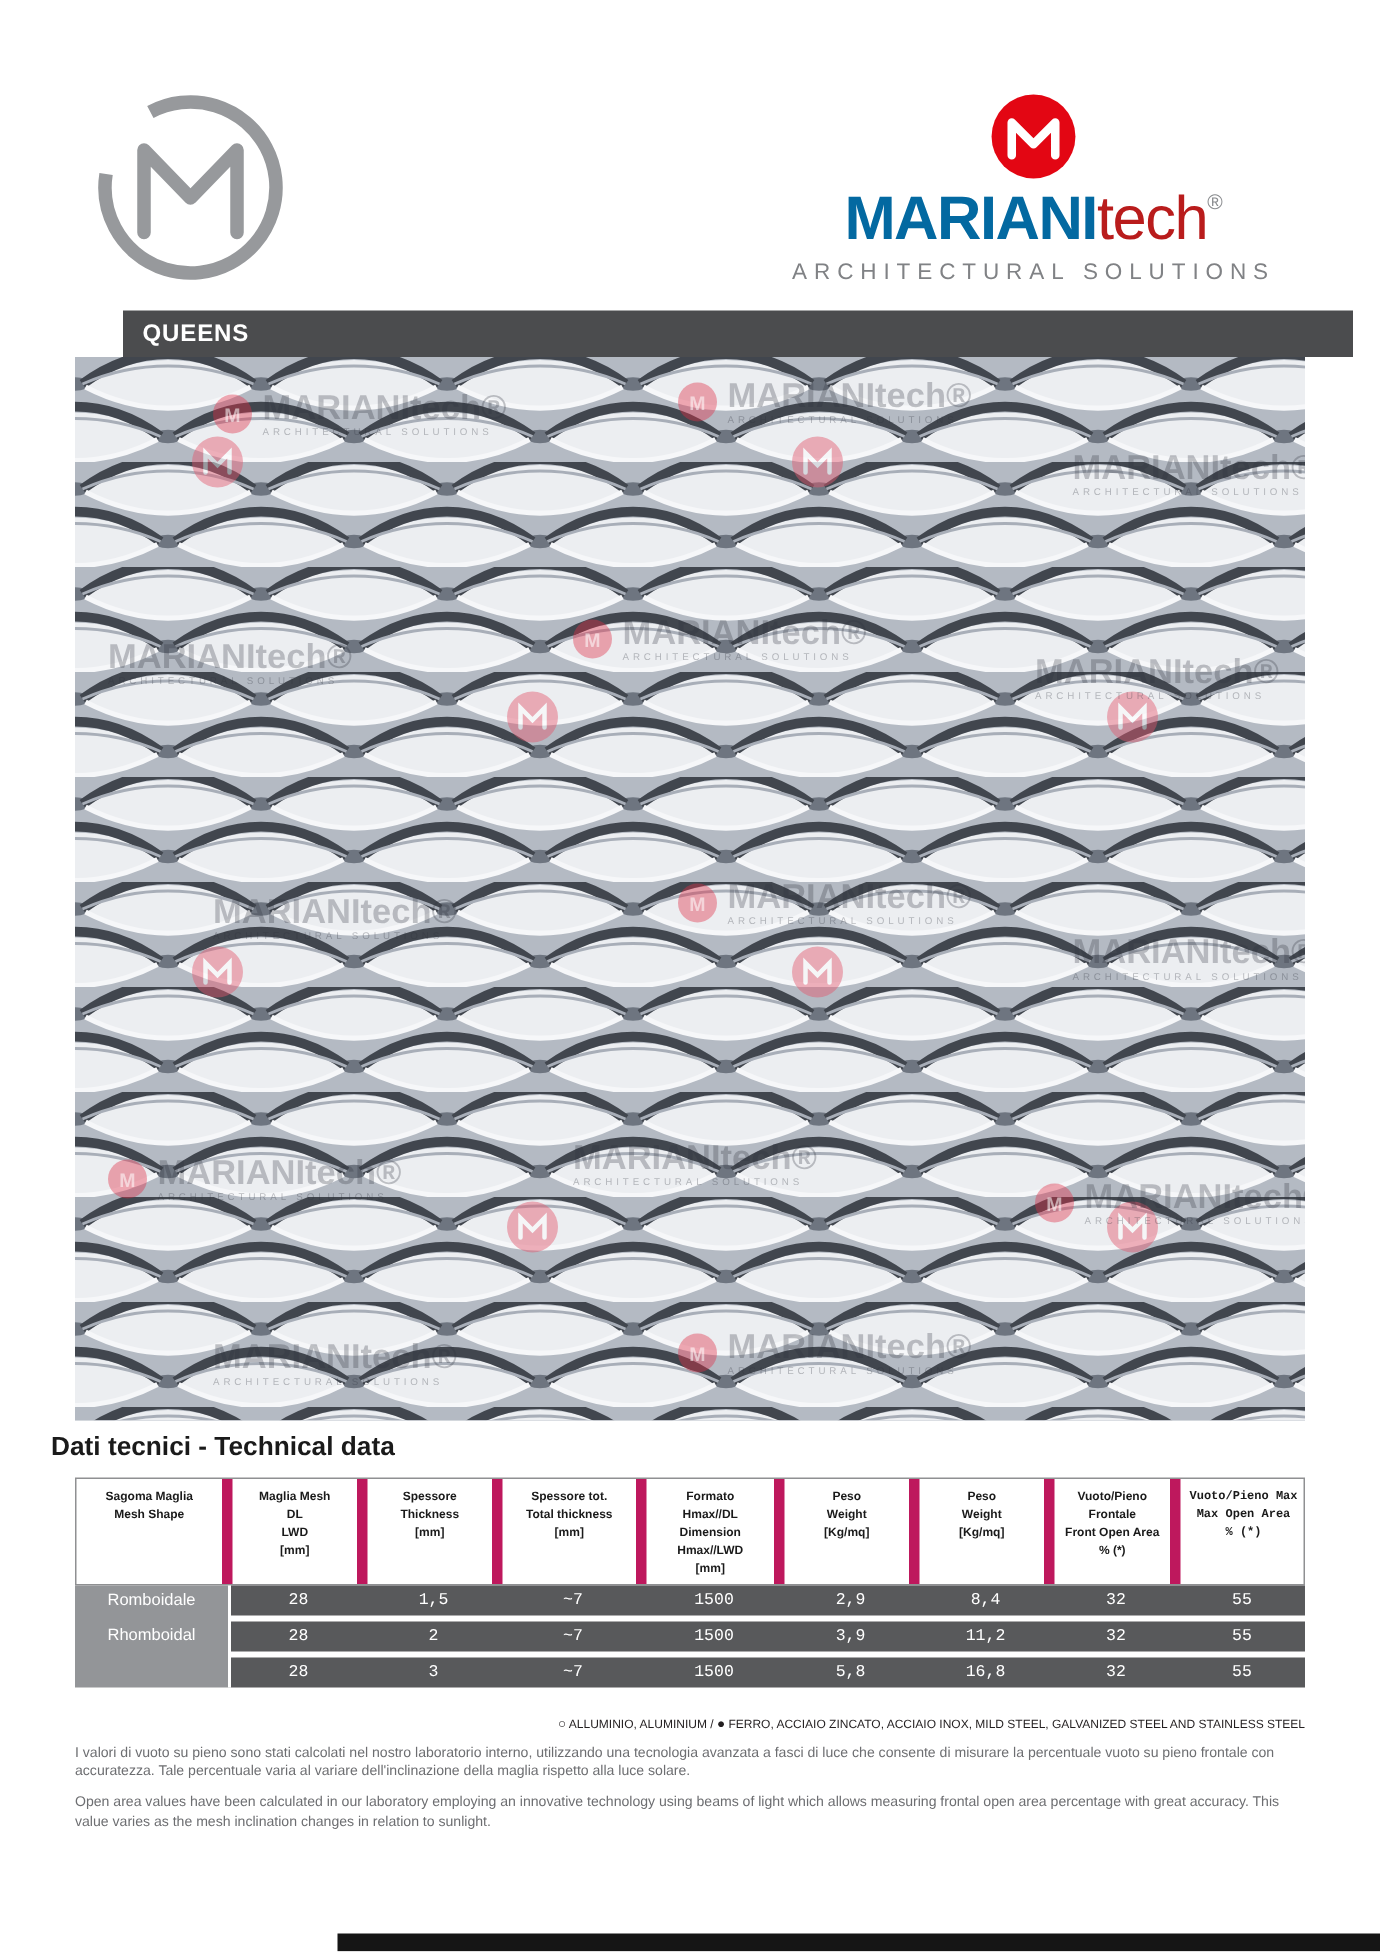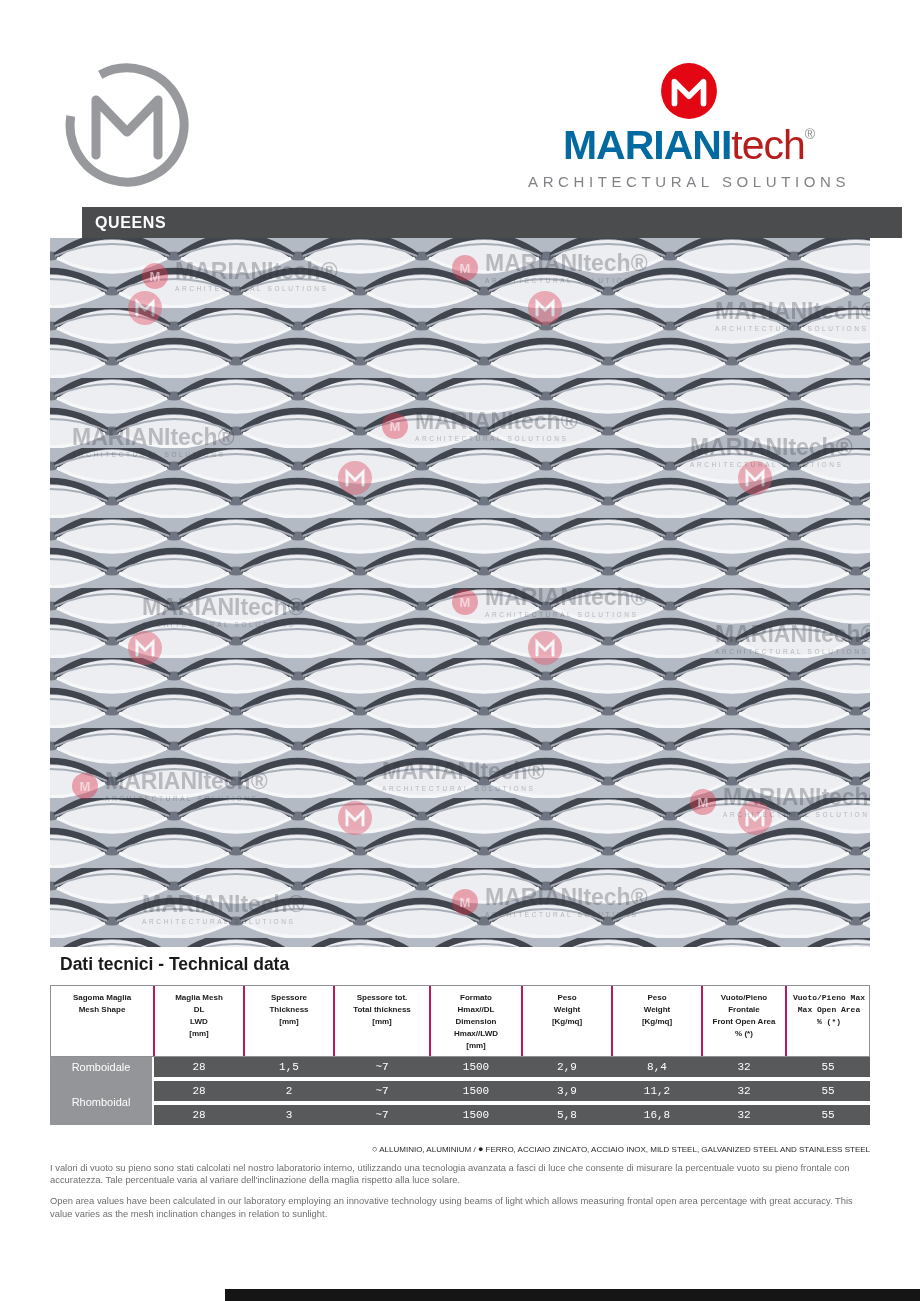--- a/index.html
+++ b/index.html
@@ -27,33 +27,33 @@
   .mesh svg.meshbg { position:absolute; left:0; top:0; }
   .wm { position:absolute; display:flex; align-items:center; gap:7px; pointer-events:none; }
   .wm-dot { width:26px; height:26px; border-radius:50%; background:rgba(226,45,70,0.40);
             display:flex; align-items:center; justify-content:center; flex:none; }
   .wm-dot::after { content:"M"; color:rgba(255,255,255,0.55); font-weight:700; font-size:13px; }
   .wm-txt { display:flex; flex-direction:column; align-items:flex-start; }
   .wm-brand { font-size:23px; font-weight:700; color:rgba(45,50,60,0.28); line-height:1; white-space:nowrap; }
   .wm-tag { font-size:6.5px; letter-spacing:2.6px; color:rgba(45,50,60,0.30); margin-top:2px; white-space:nowrap; }
 
   
-  .section-title { position:absolute; left:60px; top:954px; font-size:17.5px; font-weight:700; color:#1a1a1a; }
+  .section-title { position:absolute; left:34px; top:954px; font-size:17.5px; font-weight:700; color:#1a1a1a; }
 
   
   .tech-table { position:absolute; left:50px; top:985px; width:820px; }
   .thead { display:grid; grid-template-columns:104px 90px 90px 96px 92px 90px 90px 84px 84px;
            border:1px solid #8f9092; }
-  .th { border-right:2px solid #be185d; min-height:70px; padding:6px 2px 4px;
+  .th { border-right:7px solid #be185d; min-height:70px; padding:6px 2px 4px;
         font-size:8px; font-weight:700; color:#1a1a1a; text-align:center;
         white-space:pre-line; line-height:1.5; position:relative; }
   .th:last-child { border-right:none;font-family:Liberation Mono, monospace; }
   .tbody { display:grid; grid-template-columns:104px 716px; }
   .shape-col { background:#939598; border-right:2px solid #fff; display:flex; flex-direction:column;
-               align-items:center; padding-top:4px; gap:23px; }
+               align-items:center; padding-top:4px; gap:11px; }
   .shape-col span { color:#fff; font-size:11px; }
   .rows { display:flex; flex-direction:column; gap:4px; }
   .bar { height:20px; background:#58595b; display:grid;
          grid-template-columns:90px 90px 96px 92px 90px 90px 84px 84px; align-items:center; }
   .bar span { color:#fff; font-size:11px; text-align:center;font-family:Liberation Mono, monospace; }
 
   
   .legend { position:absolute; left:50px; top:1144px; width:820px; text-align:right;
             font-size:8px; color:#231f20; }
   .legend .sym { font-size:9px; }

